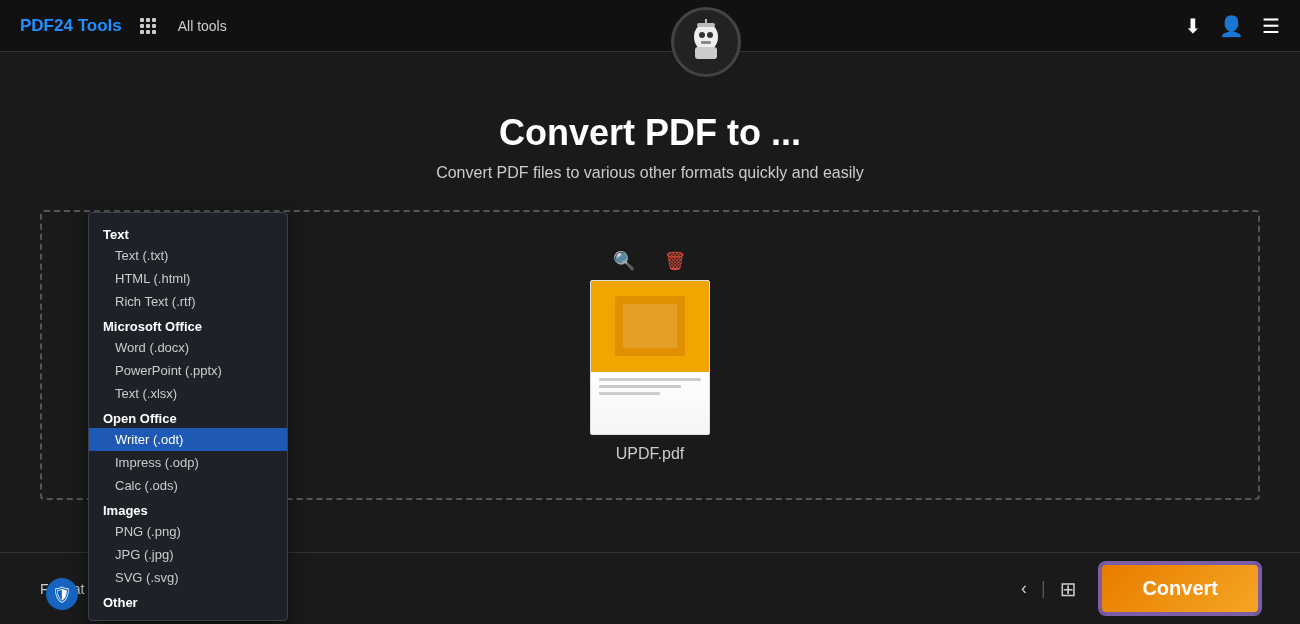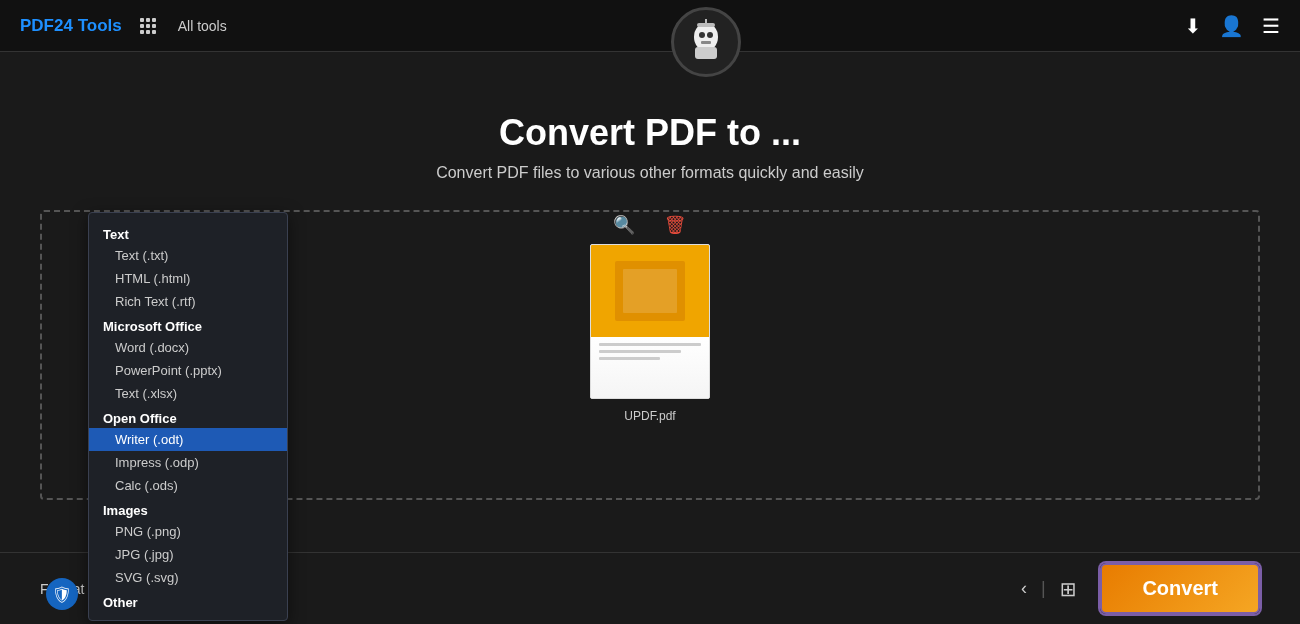--- a/index.html
+++ b/index.html
@@ -112,21 +112,21 @@
     }
 
     
     .main-area {
       position: relative;
       margin: 10px 40px;
       border: 2px dashed #555;
       border-radius: 4px;
       height: 290px;
       display: flex;
-      align-items: flex-start;
+      align-items: center;
       justify-content: center;
     }
 
     
     .file-thumb-container {
       display: flex;
       flex-direction: column;
       align-items: center;
       position: relative;
     }
@@ -194,21 +194,21 @@
     .pdf-text-line {
       height: 3px;
       background: #ccc;
       border-radius: 1px;
       margin-bottom: 4px;
     }
     .pdf-text-line:nth-child(2) { width: 80%; }
     .pdf-text-line:nth-child(3) { width: 60%; }
     .file-name {
       margin-top: 10px;
-      font-size: 12px;
+      font-size: 16px;
       color: #ccc;
     }
 
     
     .dropdown-overlay {
       position: absolute;
       left: 46px;
       top: 0;
       background: #1e2127;
       border: 1px solid #3a4050;

